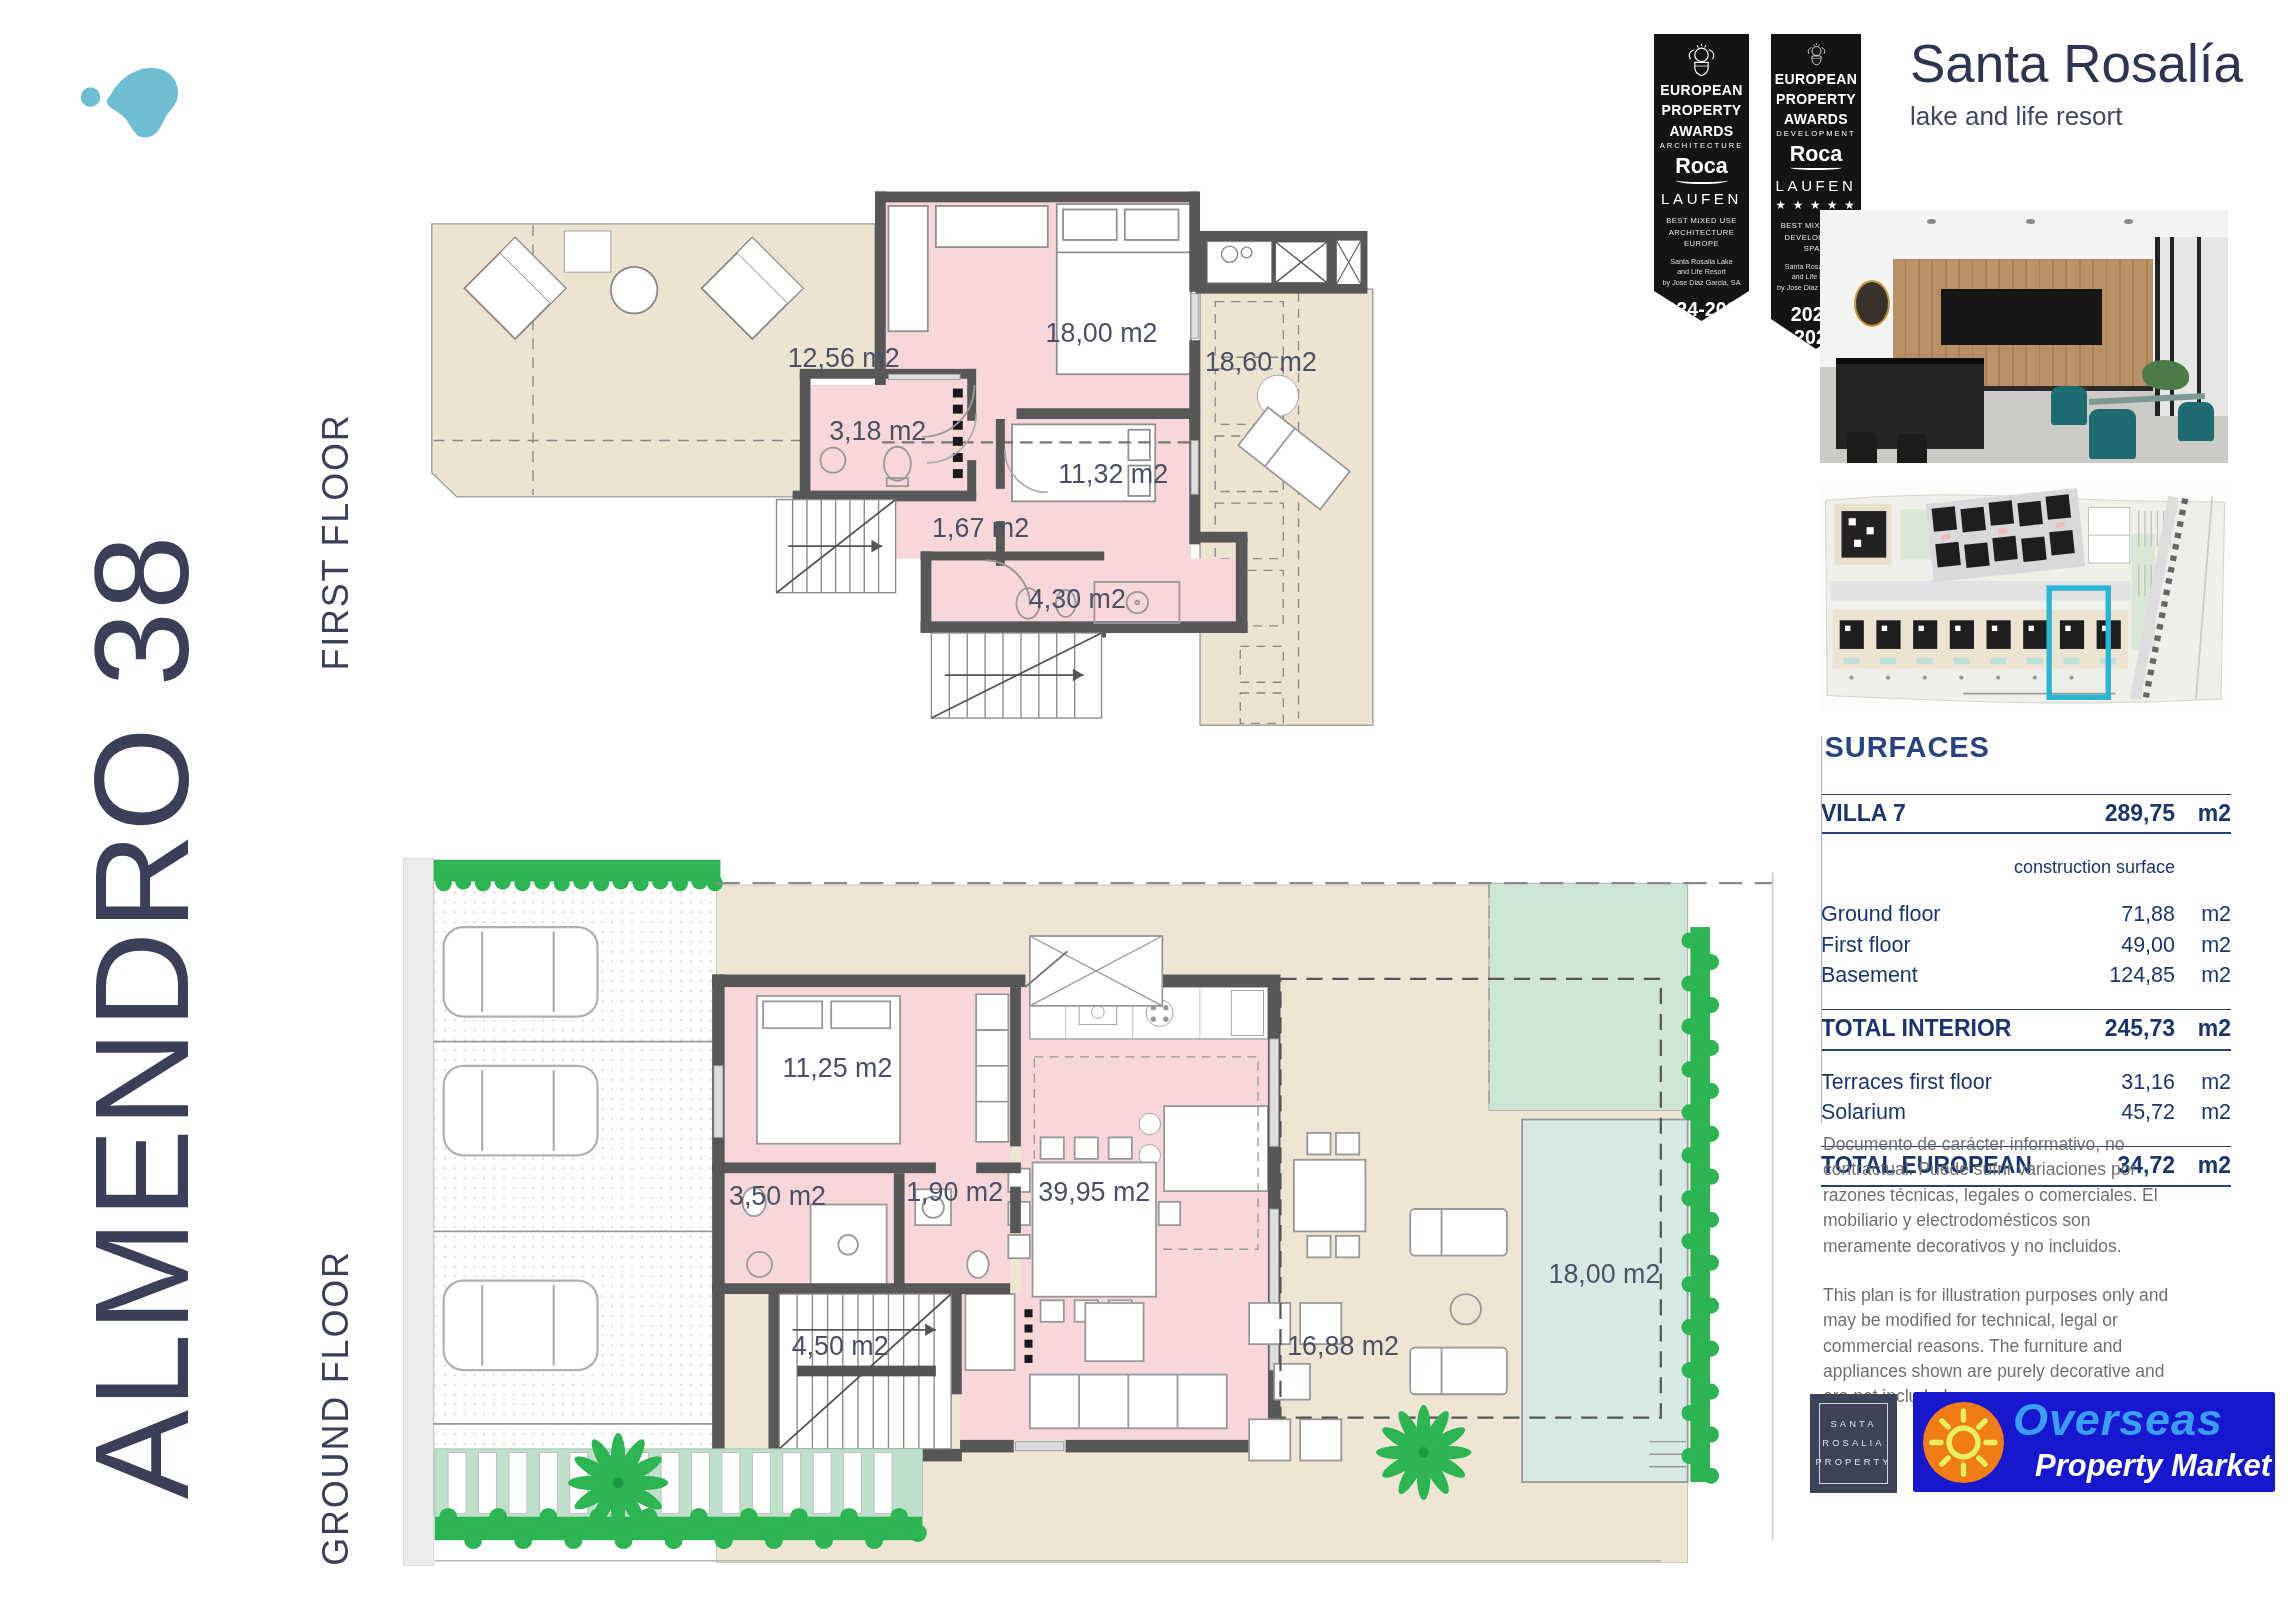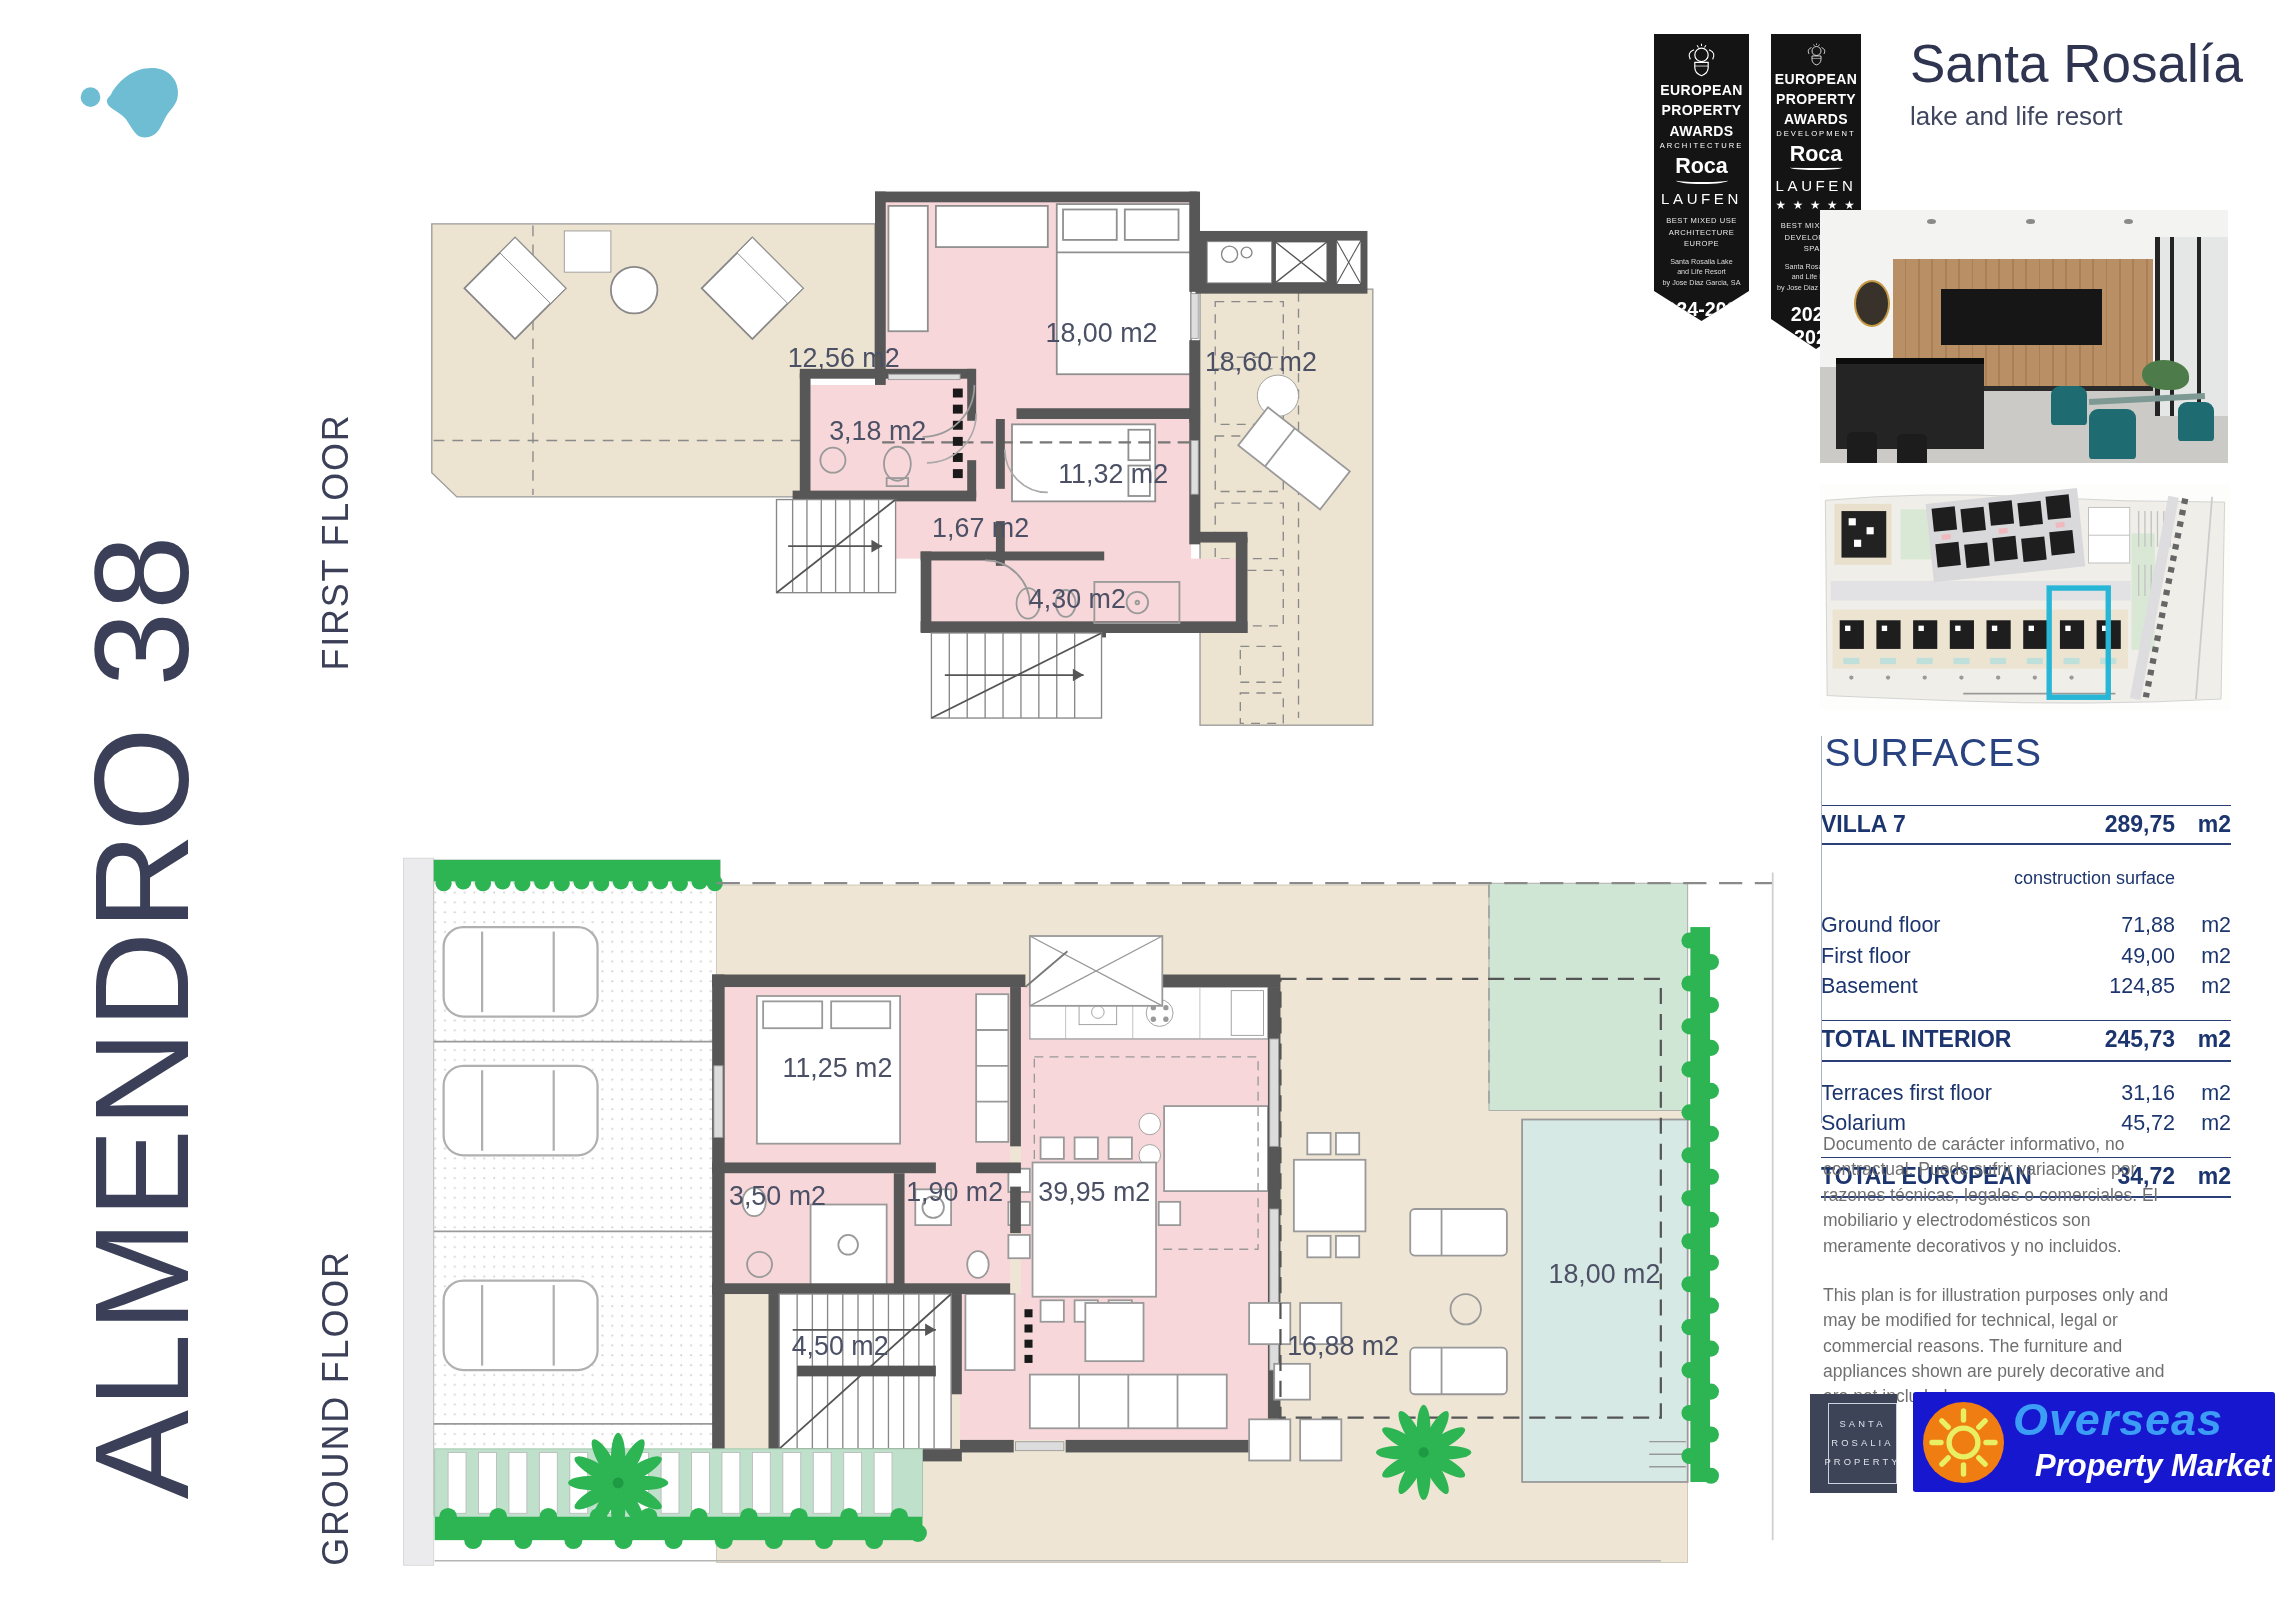--- a/index.html
+++ b/index.html
@@ -46,36 +46,36 @@
   #photo .mirror{position:absolute;left:34px;top:70px;width:32px;height:43px;border:2.7px solid #c49a45;border-radius:50%;background:#39322b;}
   #photo .glass{position:absolute;right:0;top:27px;width:68px;height:179px;background:#e4e7e6;border-left:5.4px solid #242424;}
   #photo .gbar{position:absolute;top:27px;width:4.5px;height:179px;background:#242424;}
   #photo .chair{position:absolute;width:36px;height:39px;background:#1e6b72;border-radius:9px 9px 3.6px 3.6px;}
   #photo .gtable{position:absolute;left:269px;top:186px;width:116px;height:6.3px;background:#7e9894;transform:rotate(-3deg);}
   #photo .plant{position:absolute;left:322px;top:150px;width:47px;height:30px;background:#4d7c4a;border-radius:50% 60% 40% 55%;}
   #photo .spot{position:absolute;top:9px;width:9px;height:5.4px;background:#8a8a8a;border-radius:50%;}
   
   #surfaces{left:1821px;top:731px;width:410px;color:#1c356e;}
   #surfaces .vrule{position:absolute;left:0;top:5.4px;height:387px;border-left:1.3px solid #aab2c4;}
-  #surfaces h2{margin:0 0 0 3.6px;font-size:39px;font-weight:normal;color:#28437f;letter-spacing:0.9px;}
+  #surfaces h2{margin:0 0 0 3.6px;font-size:29px;font-weight:bold;color:#28437f;letter-spacing:0.9px;}
   .trow{display:flex;align-items:baseline;font-size:21.5px;}
   .trow .lab{flex:1;}
   .trow .val{width:107px;text-align:right;}
   .trow .unit{width:56px;text-align:right;}
   .trow.bold{font-weight:bold;font-size:23px;}
   .villa{border-top:1.8px solid #2a3f77;border-bottom:2.2px solid #2a3f77;padding:4.5px 0 5.4px;margin-top:30px;}
   .totalrow{border-top:1.8px solid #2a3f77;border-bottom:2.2px solid #2a3f77;padding:5.4px 0 6.3px;align-items:flex-end;}
   .colnote{text-align:right;font-size:18px;margin:23px 56px 21.5px 0;}
   .plainrows{line-height:1.42;}
   .gap18{height:16px;} .gap20{height:18px;}
   
   #disclaimer{left:1823px;top:1132px;width:360px;color:#707070;font-size:17.5px;line-height:1.45;}
   #disclaimer p{margin:0 0 24px 0;}
   
-  #sr-logo{left:1810px;top:1394px;width:87px;height:99px;background:#3d4458;display:flex;align-items:center;justify-content:flex-end;}
+  #sr-logo{left:1810px;top:1394px;width:87px;height:99px;background:#3d4458;display:flex;align-items:center;justify-content:center;}
   #sr-logo .inner{border:1.3px solid #cdd3de;width:67px;height:79px;display:flex;flex-direction:column;align-items:center;justify-content:center;color:#dde1ea;font-size:9.4px;letter-spacing:3.1px;line-height:2;}
   #ov-logo{left:1913px;top:1392px;width:362px;height:100px;background:#1717cf;border-radius:2.7px;font-weight:bold;}
   #ov-logo .sun{position:absolute;left:9.9px;top:9.9px;width:81px;height:81px;background:#f07d12;border-radius:50%;}
   #ov-logo .l1{position:absolute;left:100px;top:1.8px;font-size:45px;font-style:italic;color:#3b9df5;letter-spacing:0.9px;}
   #ov-logo .l2{position:absolute;left:122px;top:56px;font-size:31px;font-style:italic;color:#ffffff;}
 </style>
 </head>
 <body>
 
 <div id="page">

